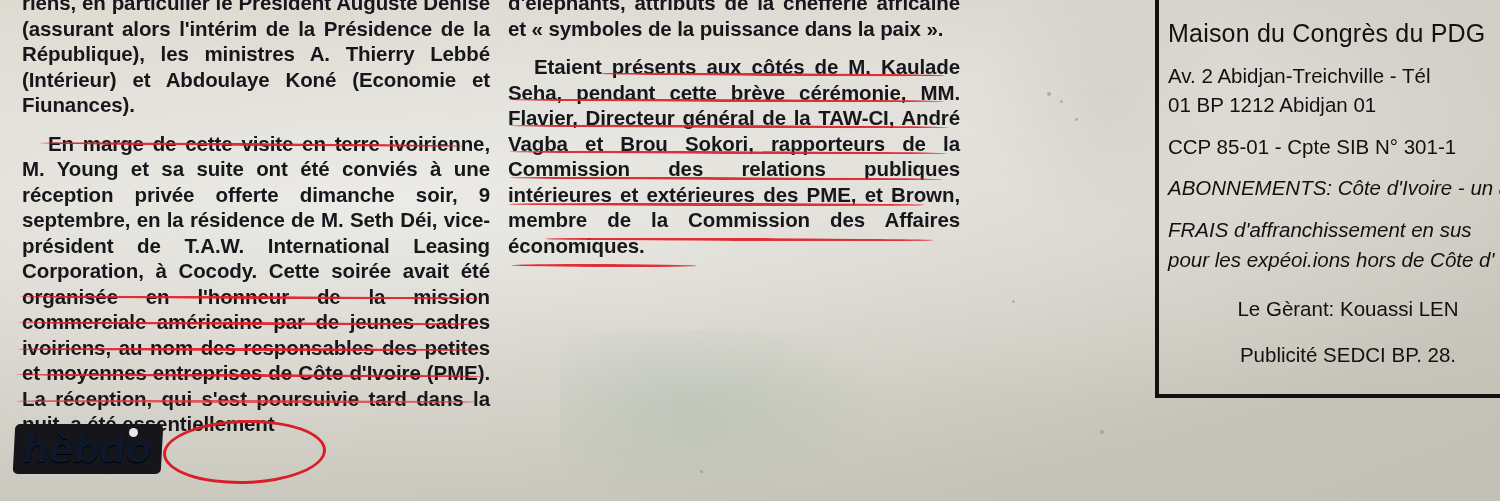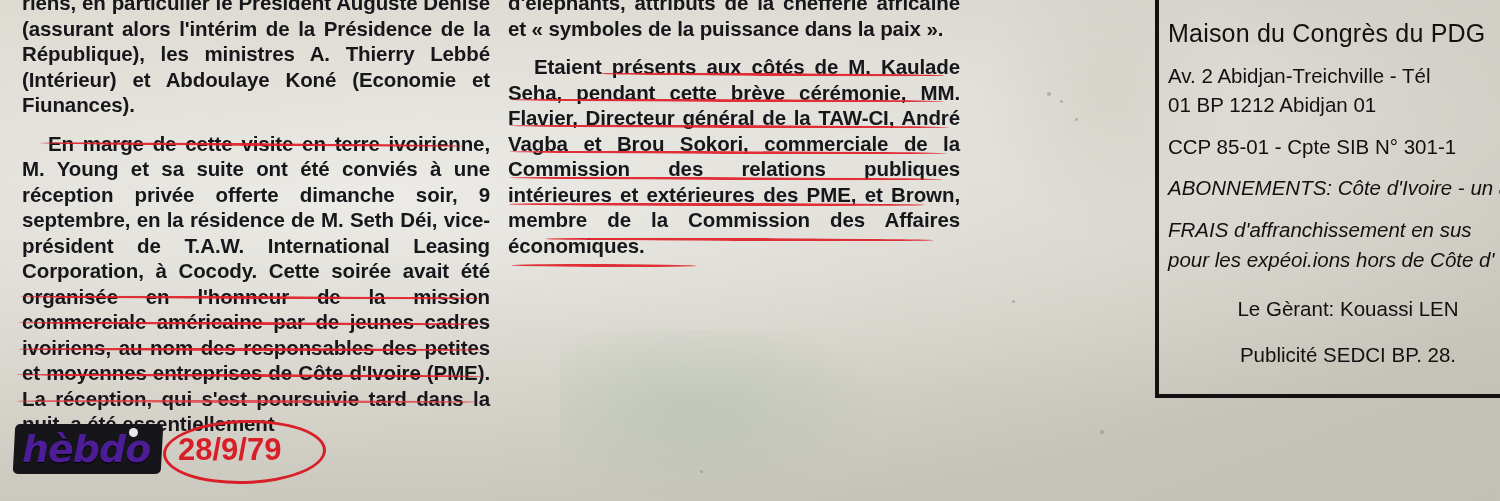--- a/index.html
+++ b/index.html
@@ -107,21 +107,21 @@
     background: #15151a;
     border-radius: 5px;
     transform: skewX(-3deg);
   }
   #logo-text {
     position: absolute;
     left: 22px;
     top: 424px;
     width: 140px;
     height: 50px;
-    color: #4c1d95;
+    color: #0f172a;
     font-family: "DejaVu Sans", sans-serif;
     font-weight: 700;
     font-style: italic;
     font-size: 38px;
     line-height: 50px;
     letter-spacing: -1px;
     text-shadow: 0 1px 0 #000;
   }
   #logo-dot {
     position: absolute;
@@ -174,21 +174,21 @@
   <div class="speck" style="left:1100px;top:430px;width:4px;height:4px;"></div>
   <div class="speck" style="left:700px;top:470px;width:3px;height:3px;"></div>
 
   <div class="col" id="col1">
     <p class="para">riens, en particulier le Président Auguste Denise (assurant alors l'intérim de la Présidence de la République), les ministres A. Thierry Lebbé (Intérieur) et Abdoulaye Koné (Economie et Fiunances).</p>
     <p class="para indent">En marge de cette visite en terre ivoirienne, M. Young et sa suite ont été conviés à une réception privée offerte dimanche soir, 9 septembre, en la résidence de M. Seth Déi, vice-président de T.A.W. International Leasing Corporation, à Cocody. Cette soirée avait été organisée en l'honneur de la mission commerciale américaine par de jeunes cadres ivoiriens, au nom des responsables des petites et moyennes entreprises de Côte d'Ivoire (PME). La réception, qui s'est poursuivie tard dans la nuit, a été essentiellement</p>
   </div>
 
   <div class="col" id="col2">
     <p class="para">d'éléphants, attributs de la chefferie africaine et « symboles de la puissance dans la paix ».</p>
-    <p class="para indent">Etaient présents aux côtés de M. Kaulade Seha, pendant cette brève cérémonie, MM. Flavier, Directeur général de la TAW-CI, André Vagba et Brou Sokori, commerciale de la Commission des relations publiques intérieures et extérieures des PME, et Brown, membre de la Commission des Affaires économiques.</p>
+    <p class="para indent">Etaient présents aux côtés de M. Kaulade Seha, pendant cette brève cérémonie, MM. Flavier, Directeur général de la TAW-CI, André Vagba et Brou Sokori, rapporteurs de la Commission des relations publiques intérieures et extérieures des PME, et Brown, membre de la Commission des Affaires économiques.</p>
   </div>
 
   <div class="redline" style="left:40px; top:143px; width:424px; transform:rotate(0.4deg);"></div>
   <div class="redline" style="left:20px; top:296px; width:462px; transform:rotate(0.2deg);"></div>
   <div class="redline" style="left:18px; top:322px; width:466px; transform:rotate(0.2deg);"></div>
   <div class="redline" style="left:18px; top:348px; width:462px; transform:rotate(0.1deg);"></div>
   <div class="redline" style="left:16px; top:374px; width:468px; transform:rotate(0.2deg);"></div>
   <div class="redline pale" style="left:16px; top:400px; width:460px; transform:rotate(0.1deg);"></div>
 
   <div class="redline" style="left:600px; top:73px; width:344px; transform:rotate(0.3deg);"></div>
@@ -211,14 +211,13 @@
     <p class="ad-line sm ad-italic">FRAIS d'affranchissement en sus</p>
     <p class="ad-line sm ad-italic" style="margin-top:-12px;">pour les expéoi.ions hors de Côte d'</p>
     <p class="ad-line sm ad-center" style="margin-top:24px;">Le Gèrant: Kouassi LEN</p>
     <p class="ad-line sm ad-center" style="margin-top:20px;">Publicité SEDCI BP. 28.</p>
   </div>
 
   <div id="logo"></div>
   <div id="logo-text">hèbdo</div>
   <div id="logo-dot"></div>
   <div id="date-circle"></div>
-  <div id="date">28/9/79</div>
 </div>
 
 </body></html>

